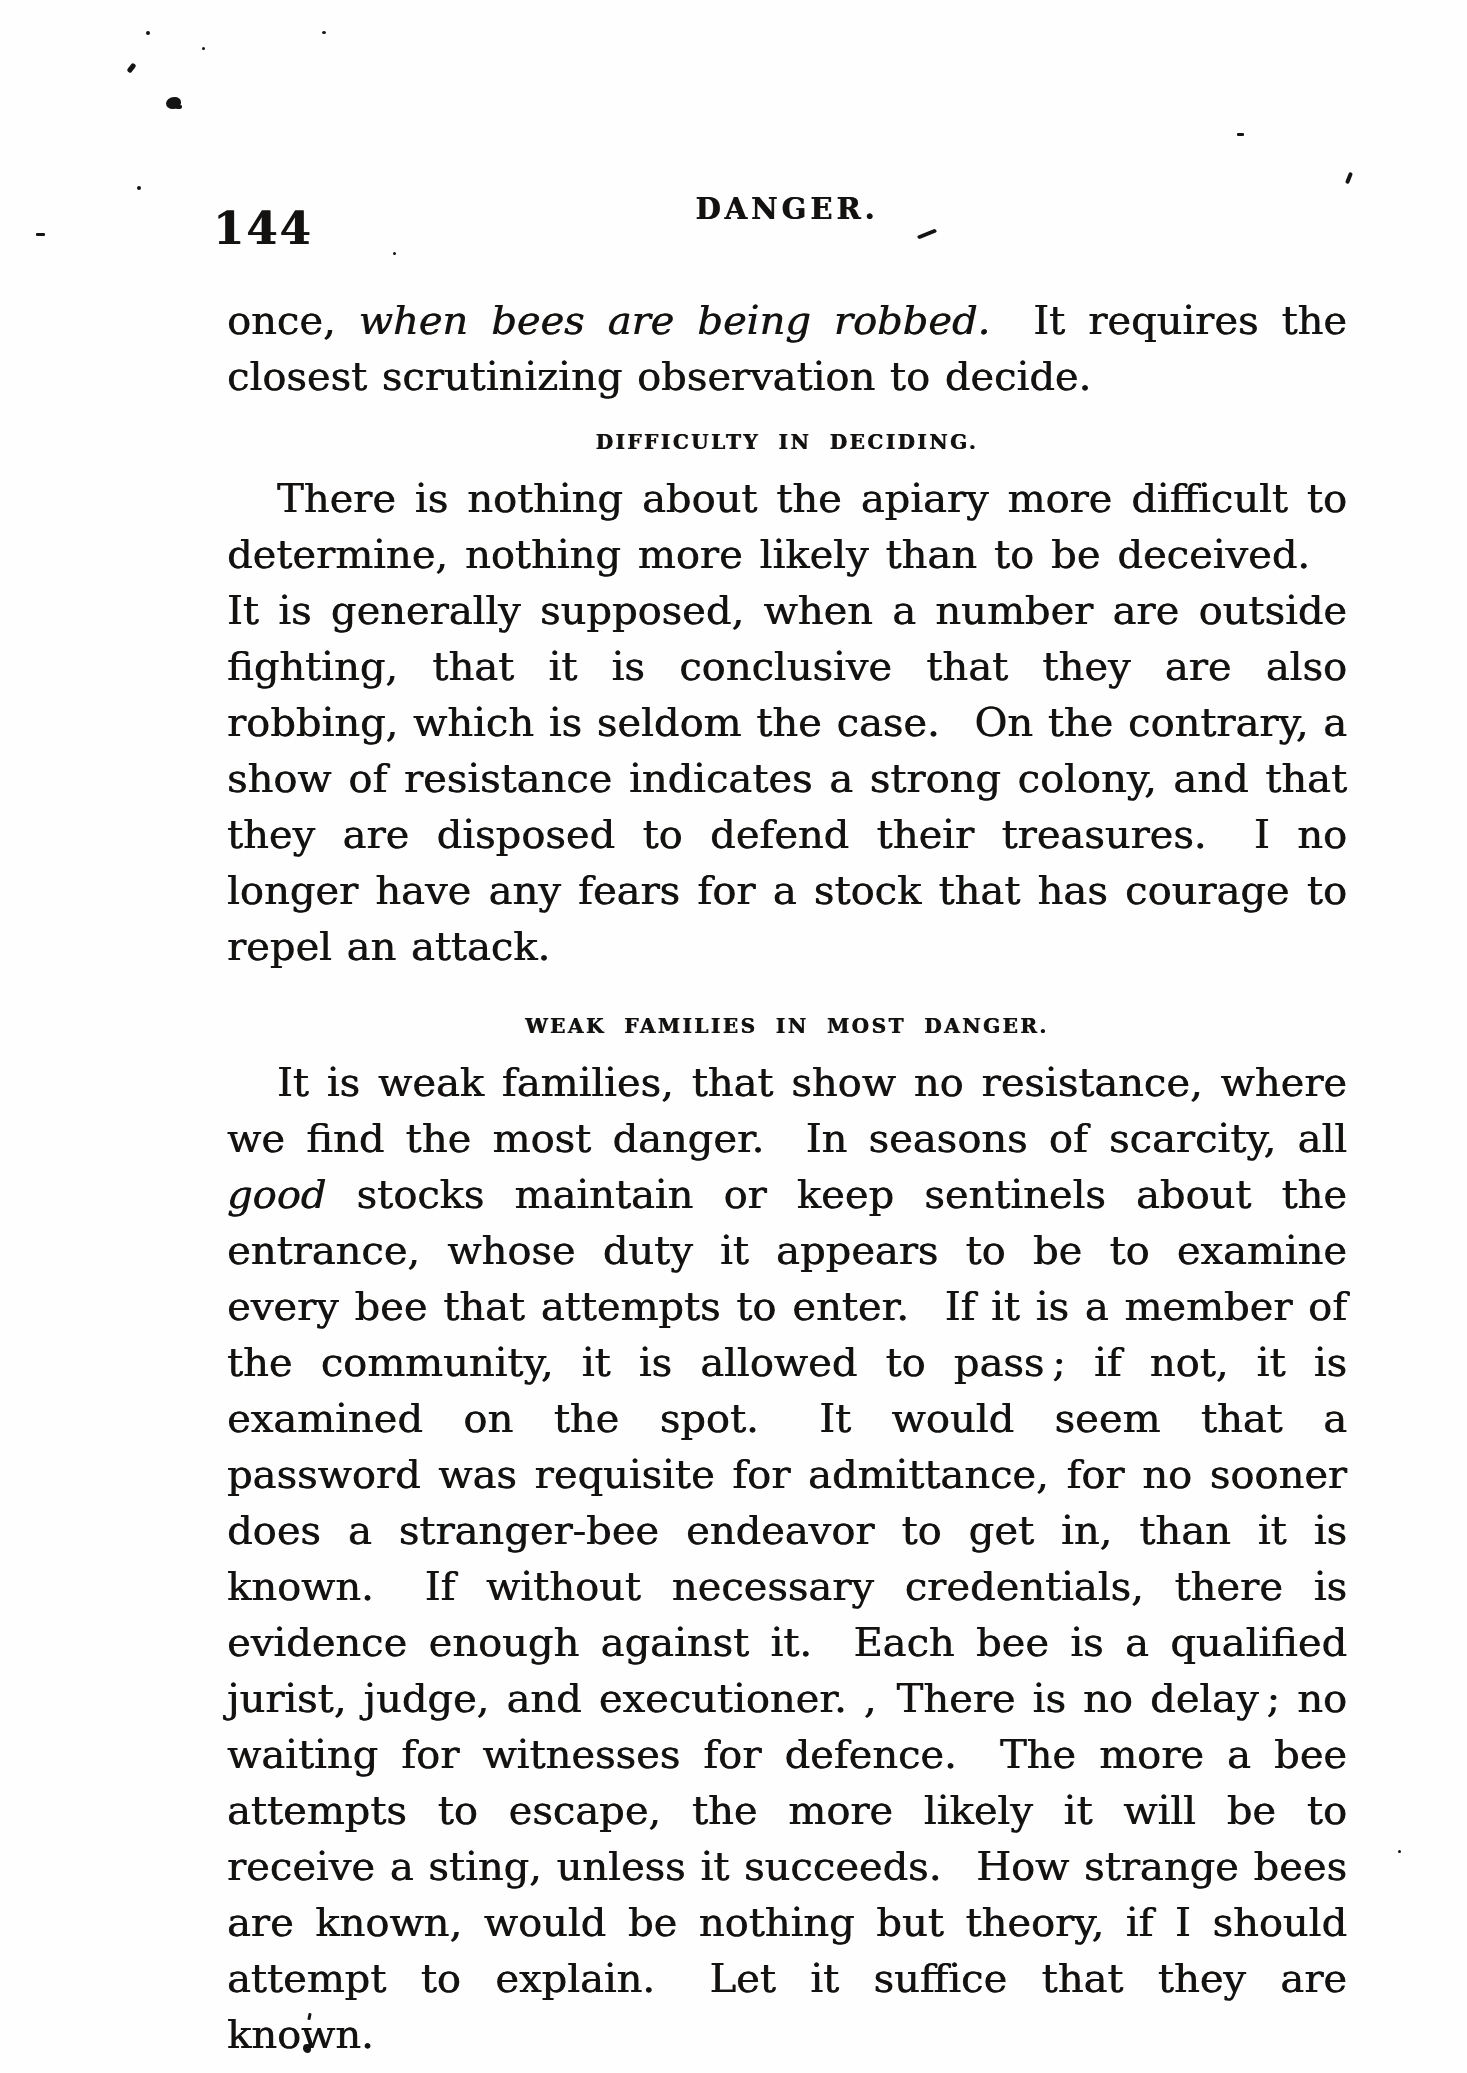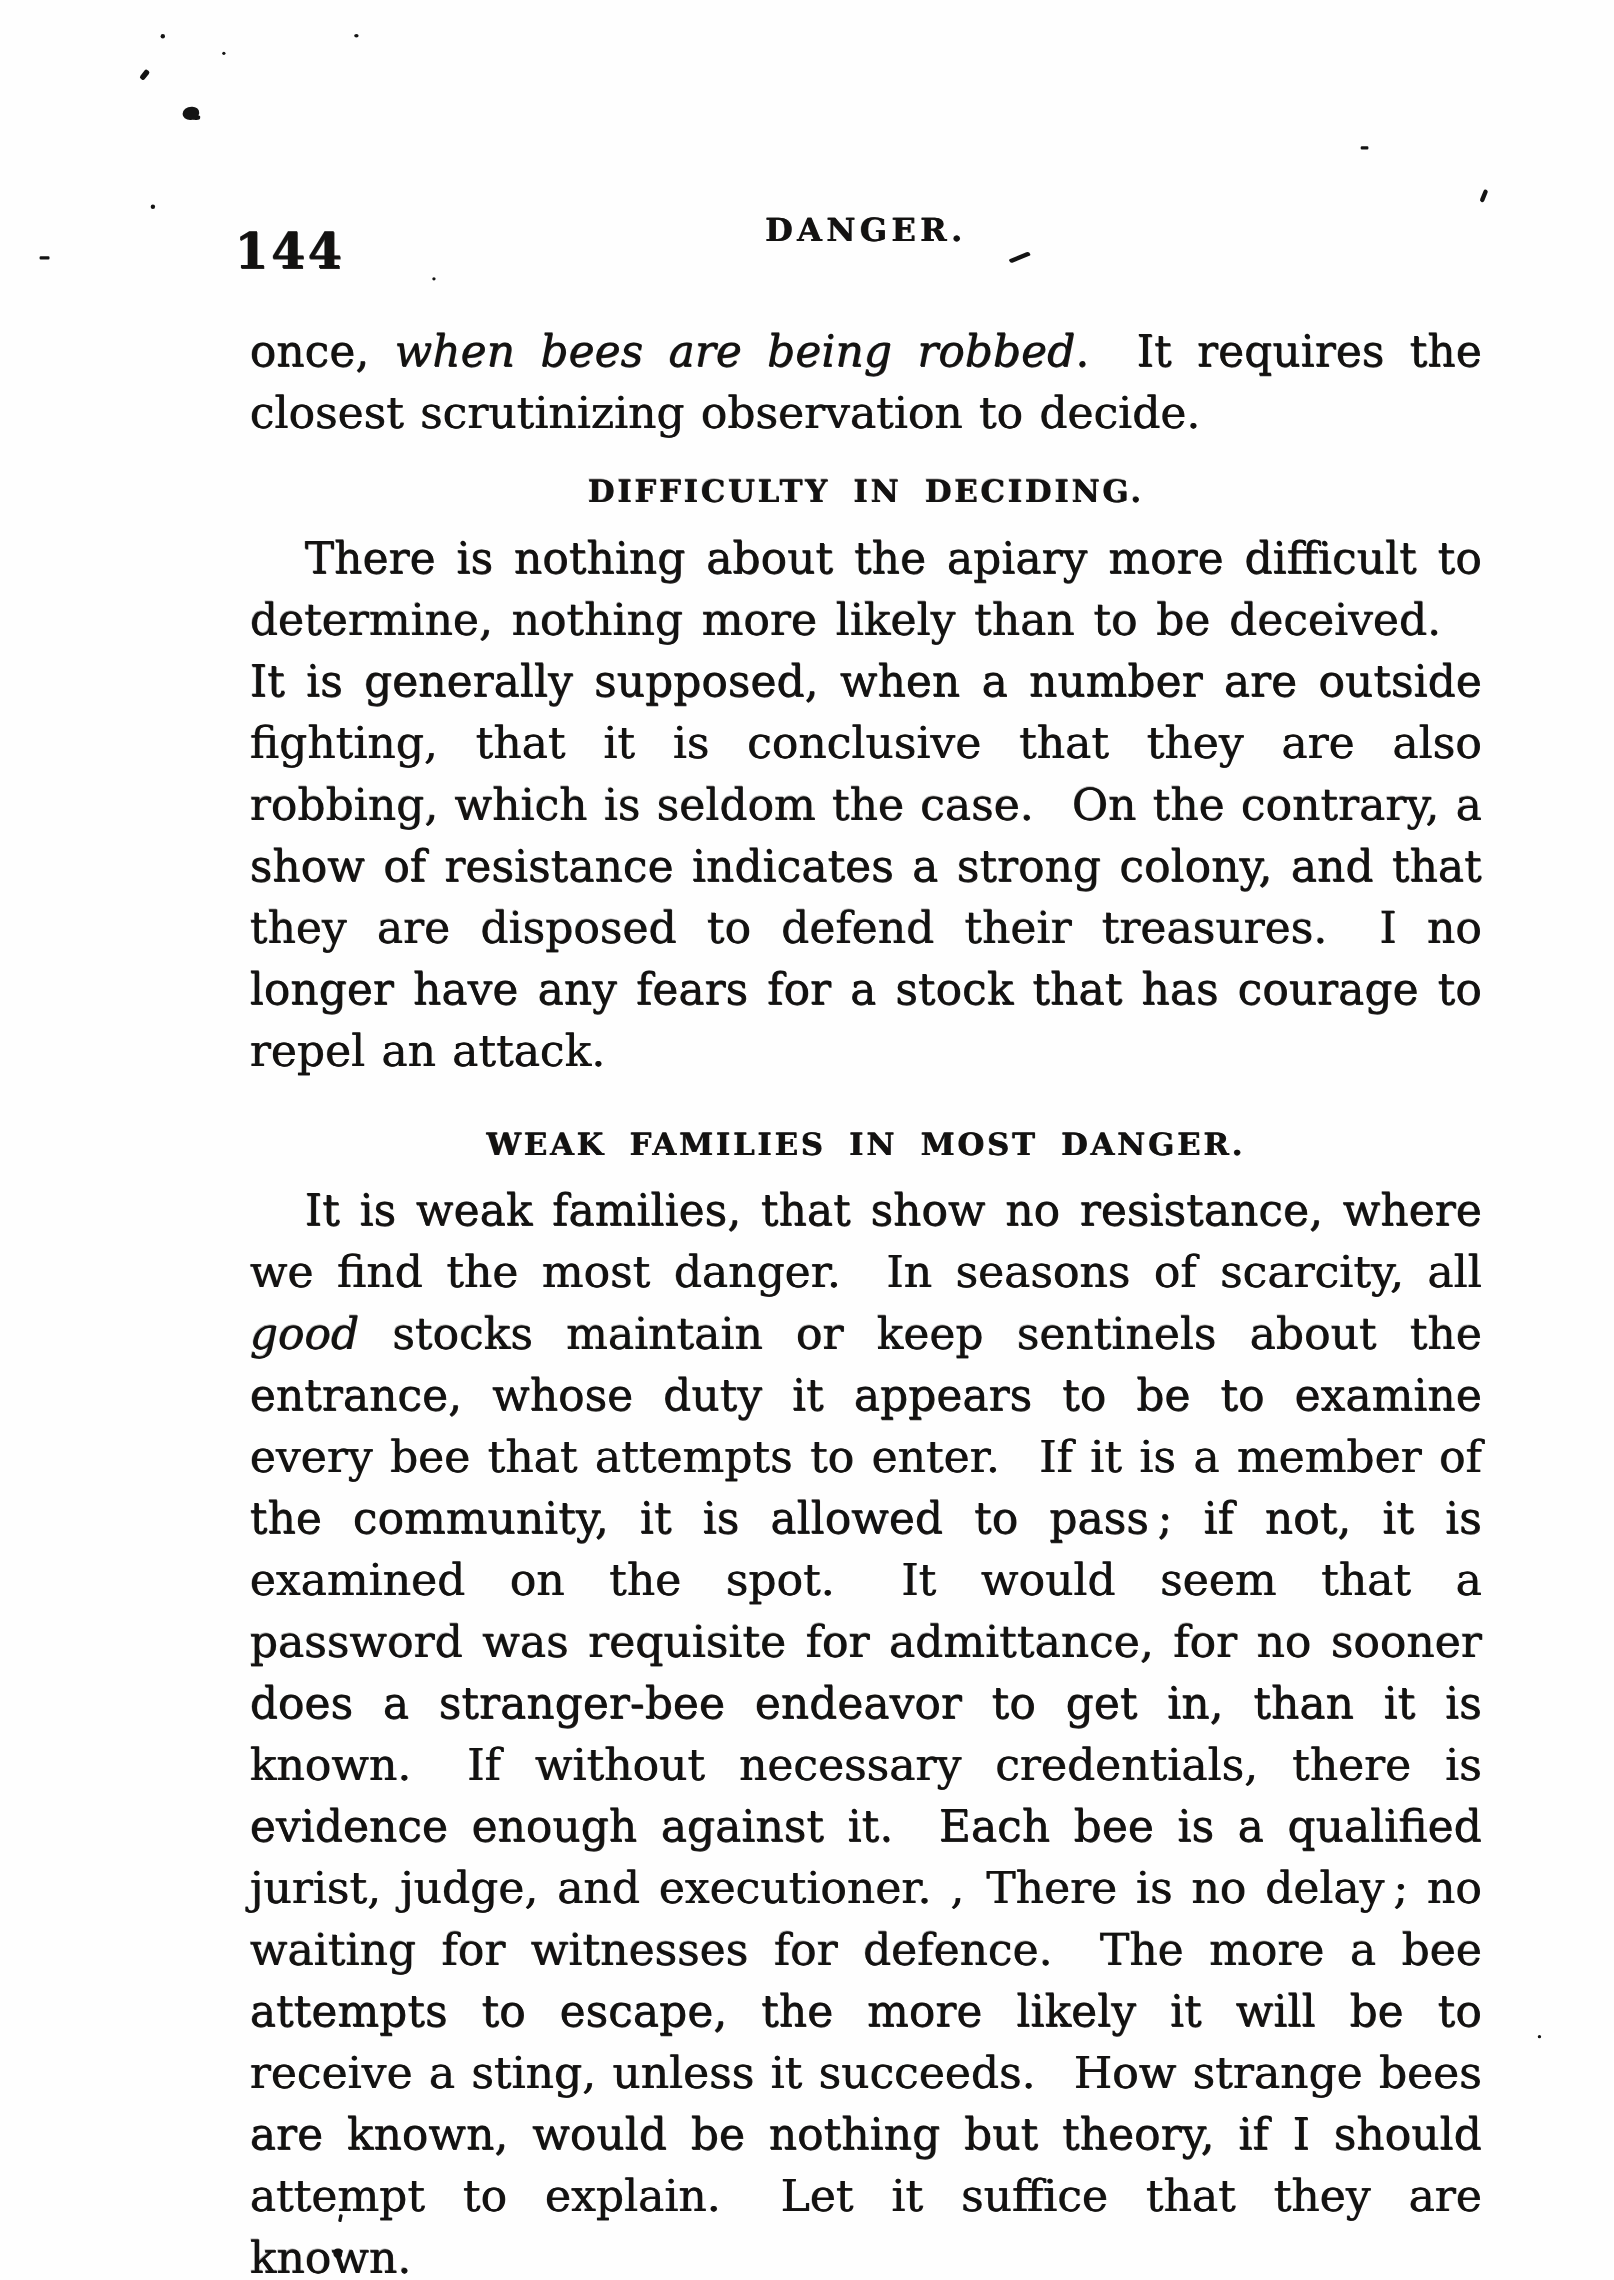--- a/index.html
+++ b/index.html
@@ -50,21 +50,21 @@
     top: 276px;
     width: 1152px;
     font-size: 40px;
     line-height: 56px;
     text-align: justify;
     word-spacing: 2px;
   }
   .para { margin: 16px; }
   .para.indent { text-indent: 50px; }
   .sect {
-    font-size: 28px;
+    font-size: 20px;
     font-weight: bold;
     letter-spacing: 2.5px;
     word-spacing: 9px;
     text-align: center;
     text-indent: 0;
     margin: 26px 0 16px 0;
     line-height: 1.2;
   }
   .sect.sect2 { margin-top: 40px; margin-bottom: 14px; }
   em.it { font-style: italic; }

